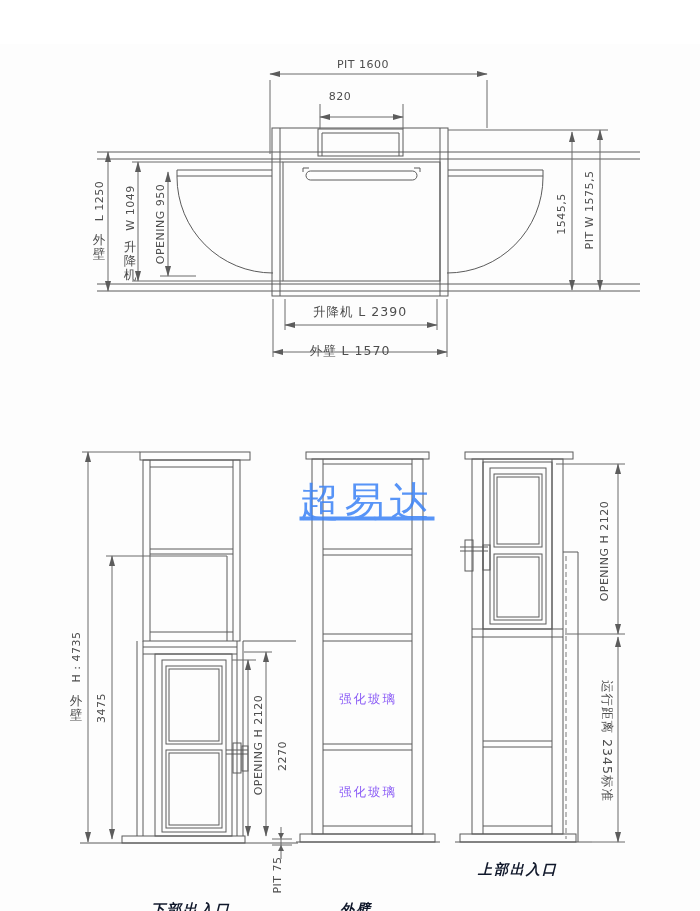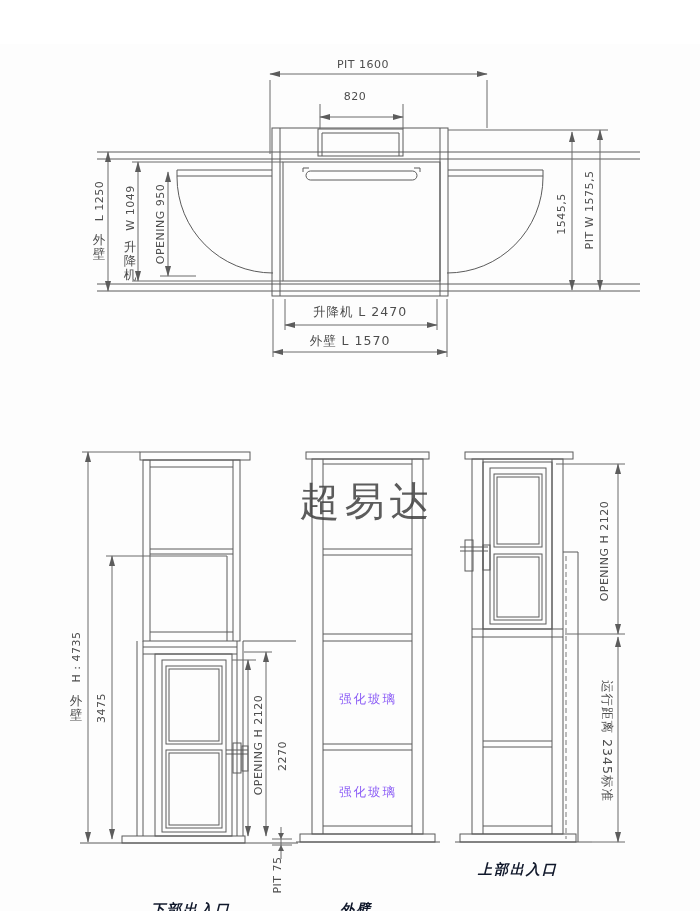--- a/index.html
+++ b/index.html
@@ -14,21 +14,21 @@
   }
   .v{transform:translate(-50%,-50%) rotate(-90deg);}
   .vcw{transform:translate(-50%,-50%) rotate(90deg);}
   .cjkdim{font-size:12.5px;letter-spacing:1px;}
   .stack{
     position:absolute;transform:translate(-50%,-50%);display:flex;flex-direction:column;
     align-items:center;color:#4d4d4d;font-size:12.5px;line-height:1.1;white-space:nowrap;
   }
   .cap{font-size:14px;font-weight:bold;color:#0f172a;letter-spacing:2px;font-style:italic;}
   .glass{font-size:12.5px;color:#8b5cf6;letter-spacing:2px;}
-  .wm{font-size:40px;color:#404040;letter-spacing:5px;opacity:.85;font-weight:400;}
+  .wm{font-size:40px;color:#3b82f6;letter-spacing:5px;opacity:.85;font-weight:400;text-decoration:underline;}
 </style>
 </head>
 <body>
 
 <div id="stage">
 
   <svg width="700" height="911" viewBox="0 0 700 911">
     <defs>
       <marker id="ar" viewBox="0 0 10 8" refX="9.3" refY="4" markerWidth="11" markerHeight="9" orient="auto-start-reverse">
         <path d="M0 1.2 L10 4 L0 6.8 Z" fill="#5c5c5c"></path>
@@ -143,40 +143,40 @@
 
     <g stroke="#6b6b6b" stroke-width="1" fill="none">
       <path d="M618,420 V590" marker-start="url(#ar)" marker-end="url(#ar)"></path>
       <path d="M556,420 H625 M565,590 H625"></path>
       <path d="M618,593 V798" marker-start="url(#ar)" marker-end="url(#ar)"></path>
       <path d="M592,798 H625"></path>
     </g>
   </svg>
 
   <div class="lbl" style="left:363px;top:20px">PIT 1600</div>
-  <div class="lbl" style="left:355px;top:52px">820</div>
+  <div class="lbl" style="left:340px;top:52px">820</div>
 
   <div class="lbl v" style="left:99px;top:157px">L 1250</div>
   <div class="stack" style="left:99px;top:203px">
     <span>外</span>
     <span>壁</span>
   </div>
 
   <div class="lbl v" style="left:130px;top:164px">W 1049</div>
   <div class="stack" style="left:130px;top:217px">
     <span>升</span>
     <span>降</span>
     <span>机</span>
   </div>
 
   <div class="lbl v" style="left:160px;top:180px">OPENING 950</div>
   <div class="lbl v" style="left:561px;top:170px">1545,5</div>
   <div class="lbl v" style="left:589px;top:166px">PIT W 1575,5</div>
-  <div class="lbl cjkdim" style="left:360px;top:268px">升降机 L 2470</div>
-  <div class="lbl cjkdim" style="left:350px;top:297px">外壁 L 1570</div>
+  <div class="lbl cjkdim" style="left:360px;top:268px">升降机 L 2390</div>
+  <div class="lbl cjkdim" style="left:350px;top:307px">外壁 L 1570</div>
 
   <div class="lbl v" style="left:76px;top:613px">H : 4735</div>
   <div class="stack" style="left:76px;top:664px">
     <span>外</span>
     <span>壁</span>
   </div>
   <div class="lbl v" style="left:101px;top:664px">3475</div>
   <div class="lbl v" style="left:258px;top:701px">OPENING H 2120</div>
   <div class="lbl v" style="left:282px;top:712px">2270</div>
   <div class="lbl v" style="left:277px;top:831px">PIT 75</div>

